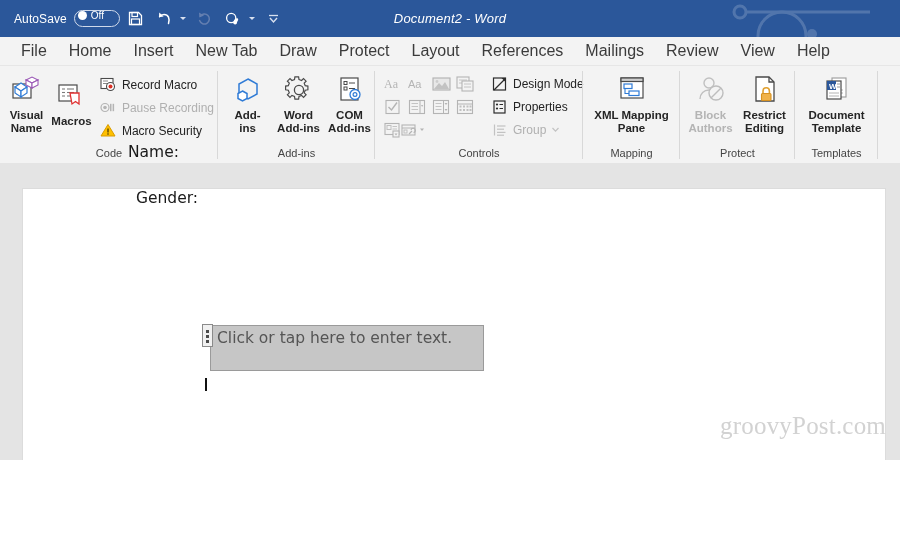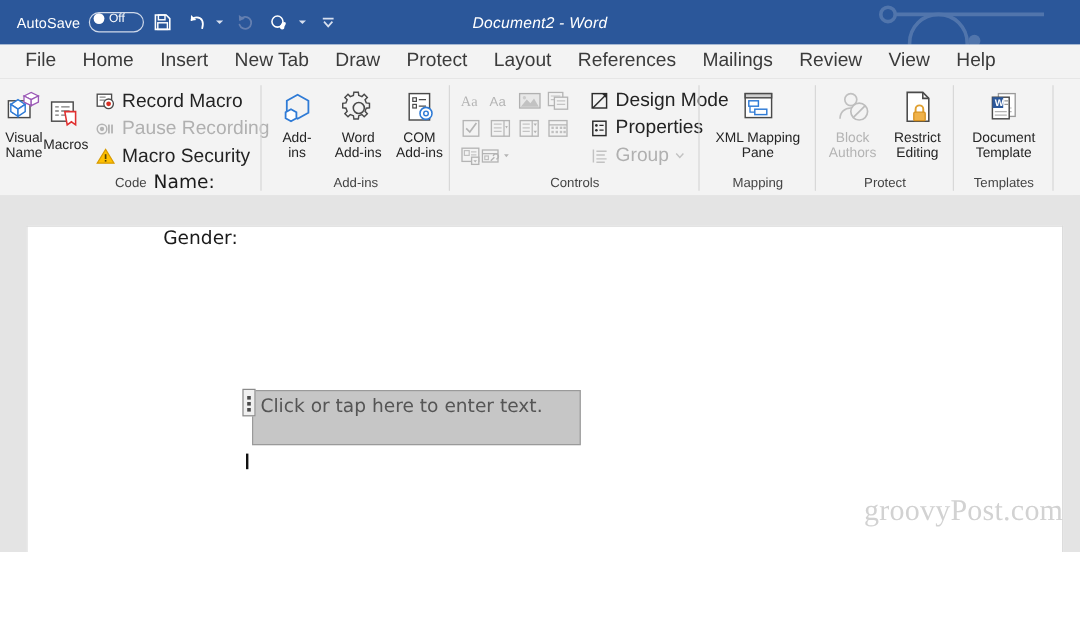--- a/index.html
+++ b/index.html
@@ -182,35 +182,35 @@
     color: #252525;
     text-align: center;
     line-height: 13px;
   }
   .bigbtn .glyph {
     height: 34px;
     display: flex;
     align-items: center;
     justify-content: center;
   }
-  .bigbtn .lbl { margin-top: 2px; }
+  .bigbtn .lbl { margin-top: 2px; font-weight: bold; }
   .bigbtn.disabled { color: #b4b4b4; }
 
   .smallcol {
     display: flex;
     flex-direction: column;
     padding-top: 4px;
     gap: 2px;
   }
   .smallbtn {
     height: 21px;
     display: flex;
     align-items: center;
     gap: 5px;
-    font-size: 16px;
+    font-size: 12px;
     color: #232323;
     padding-right: 4px;
     white-space: nowrap;
   }
   .smallbtn.disabled { color: #b0b0b0; }
   .smallbtn .sglyph {
     width: 17px; height: 17px;
     display: flex; align-items: center; justify-content: center;
     flex: none;
   }

